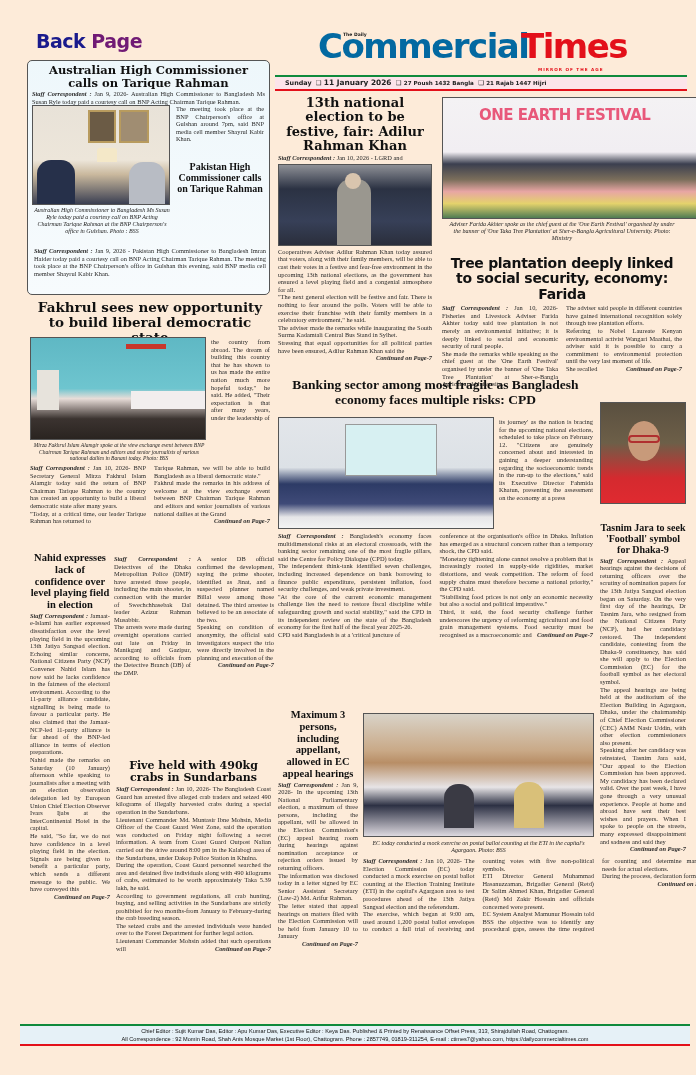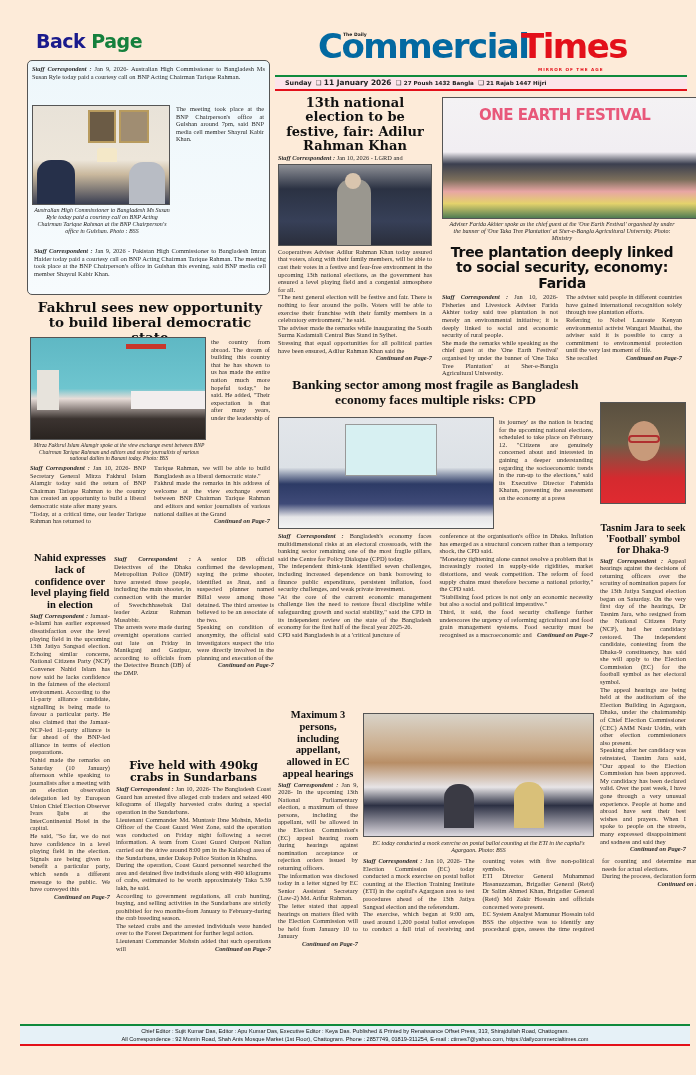--- a/index.html
+++ b/index.html
@@ -14,54 +14,58 @@
 .hl-cond{font-family:"Liberation Serif",serif;font-weight:bold;color:#111;text-align:center;line-height:1.12}
 .cap{font-size:6px;line-height:7px;font-style:italic;text-align:center;color:#222}
 .photo{border:1px solid #555;overflow:hidden;position:absolute}
 .cols2{column-count:2;column-gap:7px}
 </style>
 </head>
 <body>
 
 <div class="abs" style="left:36px;top:30px;font-family:'DejaVu Sans',sans-serif;font-weight:bold;font-size:19px;letter-spacing:-0.5px">
   <span style="color:#1a1a8c">Back</span>
-  <span style="color:#15803d">Page</span>
+  <span style="color:#701a75">Page</span>
 </div>
 
 <div class="abs" style="left:316px;top:22px;height:50px;width:330px">
   <span class="abs" style="left:27px;top:10px;font-family:'DejaVu Sans',sans-serif;font-size:4.5px;font-weight:bold;color:#222">The Daily</span>
   <span class="abs" style="left:2px;top:4px;font-family:'DejaVu Sans',sans-serif;font-weight:bold;font-size:34px;letter-spacing:-1.5px;color:#0369a1;line-height:40px">Commercial</span>
   <span class="abs" style="left:205px;top:4px;font-family:'DejaVu Sans',sans-serif;font-weight:bold;font-size:34px;letter-spacing:-1.5px;color:#e3101a;line-height:40px">Times</span>
   <span class="abs" style="left:222px;top:45px;font-family:'DejaVu Sans',sans-serif;font-size:4.2px;font-weight:bold;letter-spacing:1px;color:#e3101a">MIRROR OF THE AGE</span>
 </div>
 
 <div class="abs" style="left:275px;top:75px;width:412px;height:16px;background:#fce4ea;border-top:2px solid #0f8a3c;border-bottom:2px solid #e3101a;font-family:'DejaVu Sans',sans-serif;font-size:6.4px;font-weight:bold;line-height:12px;padding-left:10px;color:#222">
   <span>Sunday</span>
   <span style="font-weight:normal">&nbsp;❑</span>
   <span style="font-size:7.4px">11 January 2026</span>
   <span style="font-weight:normal">&nbsp;❑</span>
   <span style="font-size:5.6px">27 Poush 1432 Bangla</span>
   <span style="font-weight:normal">&nbsp;❑</span>
   <span style="font-size:5.6px">21 Rajab 1447 Hijri</span>
 </div>
 
 <div class="abs" style="left:27px;top:60px;width:243px;height:235px;border:1px solid #555;border-radius:5px;background:linear-gradient(#eef7fb,#f7fbfd);padding:3px 4px">
+  <div class="hl" style="font-size:11.5px;padding:0 6px">Australian High Commissioner calls on Tarique Rahman</div>
   <div class="txt" style="margin-top:1px"><span class="sc">Staff Correspondent :</span> <span>Jan 9, 2026- Australian High Commissioner to Bangladesh Ms Susan Ryle today paid a courtesy call on BNP Acting Chairman Tarique Rahman.</span></div>
   <div class="photo" style="left:4px;top:44px;width:138px;height:100px;background:linear-gradient(180deg,#e8e2d8 0%,#ede6da 55%,#c9b89d 70%,#3a3f52 100%)">
     <div class="abs" style="left:55px;top:4px;width:28px;height:33px;background:#6b5b45;border:2px solid #b89b5e"></div>
     <div class="abs" style="left:86px;top:4px;width:30px;height:33px;background:#a08d72;border:2px solid #b89b5e"></div>
     <div class="abs" style="left:64px;top:42px;width:20px;height:14px;background:#f4e8c8;border-radius:3px 3px 0 0"></div>
     <div class="abs" style="left:4px;top:54px;width:38px;height:46px;background:#26304a;border-radius:14px 14px 0 0"></div>
     <div class="abs" style="left:96px;top:56px;width:36px;height:44px;background:#b8bcc4;border-radius:14px 14px 0 0"></div>
   </div>
   <div class="txt abs" style="left:148px;top:44px;width:88px">
 
     <p>The meeting took place at the BNP Chairperson's office at Gulshan around 7pm, said BNP media cell member Shayrul Kabir Khan.</p>
   </div>
   <div class="cap abs" style="left:6px;top:146px;width:136px">Australian High Commissioner to Bangladesh Ms Susan Ryle today paid a courtesy call on BNP Acting Chairman Tarique Rahman at the BNP Chairperson's office in Gulshan. Photo : BSS</div>
+  <div class="abs" style="left:146px;top:100px;width:92px">
+    <div class="hl-cond" style="font-size:10px">Pakistan High Commissioner calls on Tarique Rahman</div>
+  </div>
   <div class="txt abs" style="left:6px;top:186px;width:232px">
     <span class="sc">Staff Correspondent :</span> <span>Jan 9, 2026 - Pakistan High Commissioner to Bangladesh Imran Haider today paid a courtesy call on BNP Acting Chairman Tarique Rahman.</span> <span>The meeting took place at the BNP Chairperson's office in Gulshan this evening, said BNP media cell member Shayrul Kabir Khan.</span>
   </div>
 </div>
 
 <div class="abs" style="left:30px;top:300px;width:240px">
   <div class="hl" style="font-size:13.5px">Fakhrul sees new opportunity to build liberal democratic state</div>
   <div class="photo" style="left:0;top:37px;width:176px;height:103px;background:linear-gradient(180deg,#5fb8c4 0%,#6ec5cf 50%,#e8ddd8 60%,#3b3330 80%,#2a2420 100%)">
     <div class="abs" style="left:95px;top:6px;width:40px;height:5px;background:#c8362c"></div>
     <div class="abs" style="left:6px;top:32px;width:22px;height:40px;background:#e7e3dc"></div>
@@ -123,21 +127,21 @@
     <p>The adviser made the remarks while inaugurating the South Surma Kadamtali Central Bus Stand in Sylhet.</p>
     <p><span>Stressing that equal opportunities for all political parties have been ensured, Adilur Rahman Khan said the</span> <span class="cont">Continued on Page-7</span></p>
   </div>
 </div>
 
 <div class="abs" style="left:442px;top:97px;width:240px">
   <div class="photo" style="position:relative;width:274px;height:122px;background:linear-gradient(180deg,#f4f2f4 0%,#f1eef2 45%,#3b3f4f 55%,#7b6e5b 68%,#e8a6a4 78%,#e4d26c 88%,#4f7c53 100%)">
     <div class="abs" style="left:36px;top:8px;font-family:'DejaVu Sans',sans-serif;font-weight:bold;font-size:15px;color:#e8587a;letter-spacing:-0.5px">ONE EARTH FESTIVAL</div>
   </div>
   <div class="cap" style="margin-top:2px;padding:0 4px">Adviser Farida Akhter spoke as the chief guest at the 'One Earth Festival' organised by under the banner of 'One Taka Tree Plantation' at Sher-e-Bangla Agricultural University. Photo: Ministry</div>
-  <div class="hl-sans" style="font-size:14px;margin-top:3px;letter-spacing:-0.3px">Tree plantation deeply linked to social security, economy: Farida</div>
+  <div class="hl-sans" style="font-size:14px;margin-top:14px;letter-spacing:-0.3px">Tree plantation deeply linked to social security, economy: Farida</div>
   <div class="txt cols2" style="margin-top:2px;height:85px;column-gap:8px">
     <p><span class="sc">Staff Correspondent :</span> <span>Jan 10, 2026- Fisheries and Livestock Adviser Farida Akhter today said tree plantation is not merely an environmental initiative; it is deeply linked to social and economic security of rural people.</span></p>
     <p>She made the remarks while speaking as the chief guest at the 'One Earth Festival' organised by under the banner of 'One Taka Tree Plantation' at Sher-e-Bangla Agricultural University.</p>
     <p>The adviser said people in different countries have gained international recognition solely through tree plantation efforts.</p>
     <p>Referring to Nobel Laureate Kenyan environmental activist Wangari Maathai, the adviser said it is possible to carry a commitment to environmental protection until the very last moment of life.</p>
     <p><span>She recalled</span> <span class="cont">Continued on Page-7</span></p>
   </div>
 </div>
 
 <div class="abs" style="left:278px;top:377px;width:315px">

